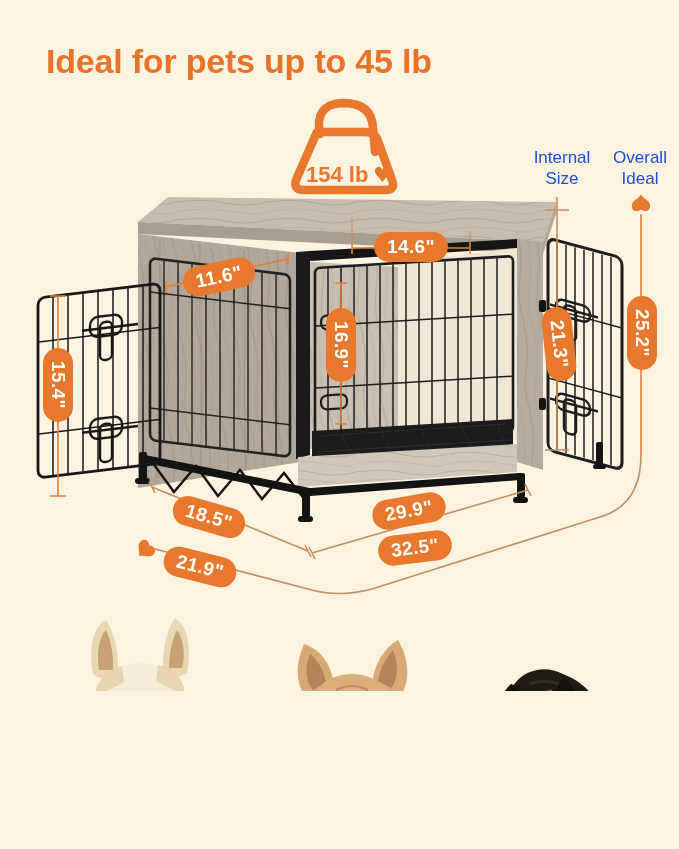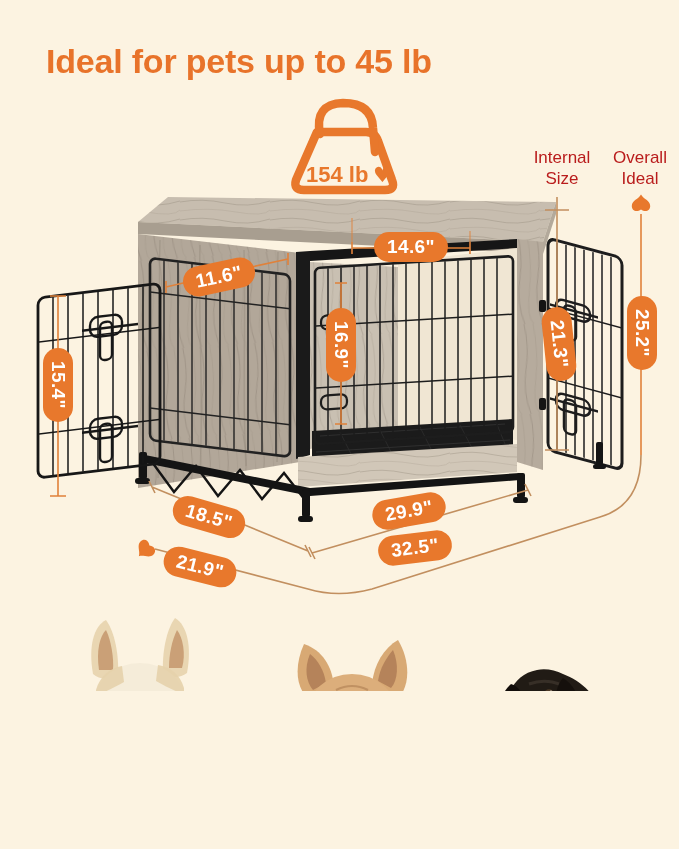--- a/index.html
+++ b/index.html
@@ -8,21 +8,21 @@
     position:relative; width:679px; height:691px; overflow:hidden;
     background:#fcf3e1; font-family:"Liberation Sans", sans-serif;
   }
   .title {
     position:absolute; left:46px; top:42px;
     font-size:34px; font-weight:bold; color:#e8732a; letter-spacing:-0.2px;
     white-space:nowrap;
   }
   .legend-label {
     position:absolute; width:80px; text-align:center;
-    font-size:17px; line-height:1.25; color:#b91c1c; font-weight:500;
+    font-size:17px; line-height:1.25; color:#1d4ed8; font-weight:500;
   }
   .legend-internal { left:522px; top:147px; }
   .legend-overall  { left:600px; top:147px; }
   .pill {
     position:absolute; background:#e8782c; color:#ffffff;
     font-size:19px; font-weight:bold; letter-spacing:0.4px;
     padding:4px 13px; border-radius:22px; white-space:nowrap;
     transform:translate(-50%,-50%) rotate(var(--rot,0deg));
   }
   svg { position:absolute; display:block; }

